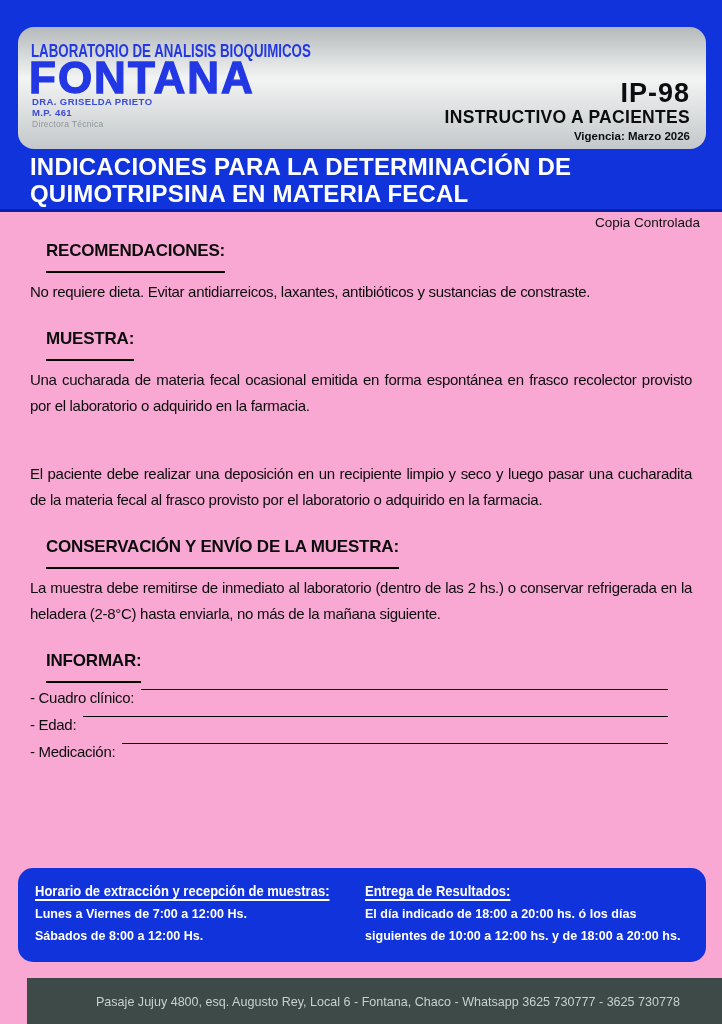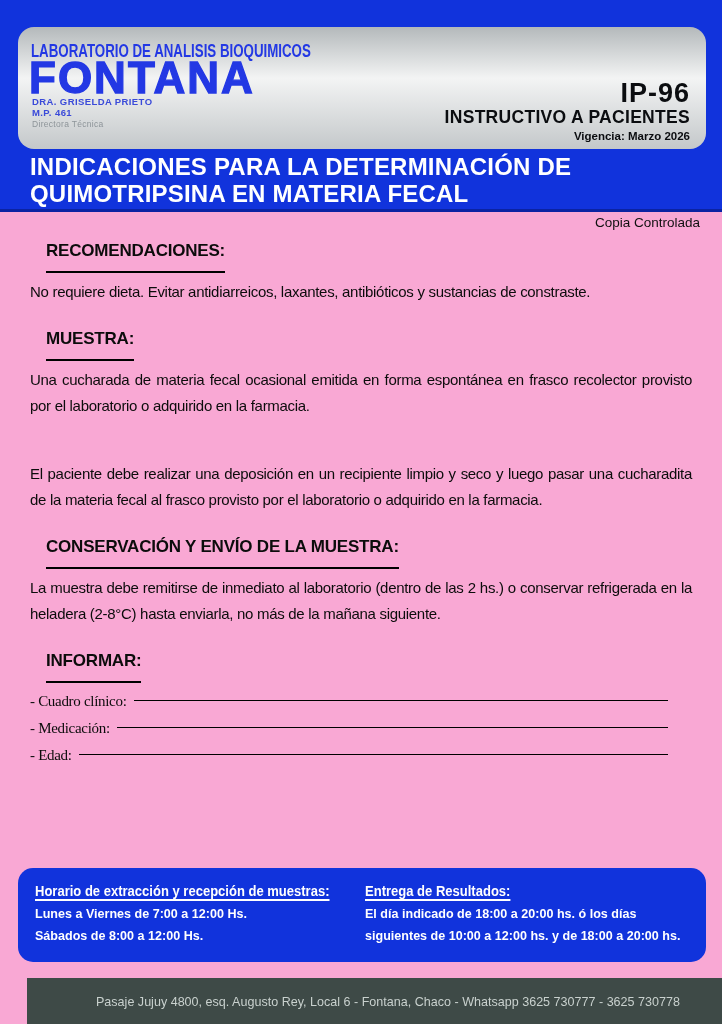--- a/index.html
+++ b/index.html
@@ -53,21 +53,21 @@
   .section{margin-bottom:24px;}
   .section h2{
     display:inline-block;margin:0 0 6px 16px;padding-bottom:10px;
     font-size:17px;font-weight:bold;line-height:20px;letter-spacing:-.2px;
     border-bottom:2.2px solid #000;
   }
   .section p{
     margin:0;font-size:15px;line-height:26px;letter-spacing:-.3px;
     text-align:justify;
   }
-  .inf-row{display:flex;align-items:center;height:27px;font-size:15px;letter-spacing:-.3px;font-family:Liberation Serif, serif;}
+  .inf-row{display:flex;align-items:flex-start;height:27px;font-size:15px;letter-spacing:-.3px;}
   .inf-label{white-space:nowrap;padding-bottom:2px;}
   .inf-line{flex:1;border-bottom:1.8px solid #000;margin-left:7px;margin-right:24px;margin-bottom:4px;}
   
   .schedule-box{
     position:absolute;left:18px;top:868px;width:688px;height:94px;
     background:var(--accent-blue,#1133dc);border-radius:15px;
     color:#ffffff;display:flex;box-sizing:border-box;padding:15px 0 0 17px;
   }
   .sch-col-left{width:330px;}
   .sch-col-right{flex:1;}
@@ -99,21 +99,21 @@
   <div class="top-band">
     <div class="header-card">
       <div class="lab-line">LABORATORIO DE ANALISIS BIOQUIMICOS</div>
       <div class="brand">FONTANA</div>
       <div class="director">
         <div class="dir-name">DRA. GRISELDA PRIETO</div>
         <div class="dir-mp">M.P. 461</div>
         <div class="dir-role">Directora Técnica</div>
       </div>
       <div class="doc-meta">
-        <div class="doc-code">IP-96</div>
+        <div class="doc-code">IP-98</div>
         <div class="doc-type">INSTRUCTIVO A PACIENTES</div>
         <div class="doc-validity">Vigencia: Marzo 2026</div>
       </div>
     </div>
     <div class="doc-title">
       <div>INDICACIONES PARA LA DETERMINACIÓN DE</div>
       <div>QUIMOTRIPSINA EN MATERIA FECAL</div>
     </div>
   </div>
 
@@ -141,25 +141,25 @@
       <p>La muestra debe remitirse de inmediato al laboratorio (dentro de las 2 hs.) o conservar refrigerada en la heladera (2-8°C) hasta enviarla, no más de la mañana siguiente.</p>
     </div>
 
     <div class="section">
       <h2>INFORMAR:</h2>
       <div class="inf-row">
         <span class="inf-label">- Cuadro clínico:</span>
         <span class="inf-line"></span>
       </div>
       <div class="inf-row">
-        <span class="inf-label">- Medicación:</span>
+        <span class="inf-label">- Edad:</span>
         <span class="inf-line"></span>
       </div>
       <div class="inf-row">
-        <span class="inf-label">- Edad:</span>
+        <span class="inf-label">- Medicación:</span>
         <span class="inf-line"></span>
       </div>
     </div>
 
   </div>
 
   <div class="schedule-box">
     <div class="sch-col-left">
       <div class="sch-heading">Horario de extracción y recepción de muestras:</div>
       <div class="sch-line">Lunes a Viernes de 7:00 a 12:00 Hs.</div>

